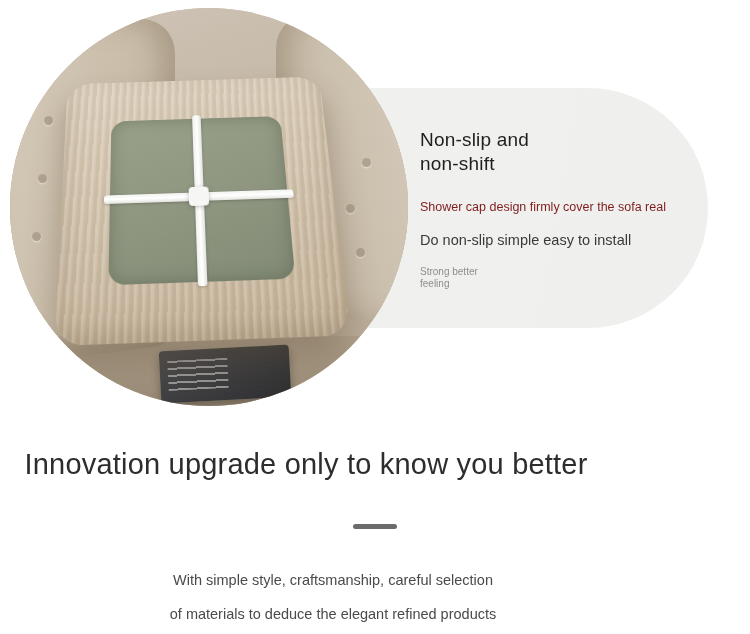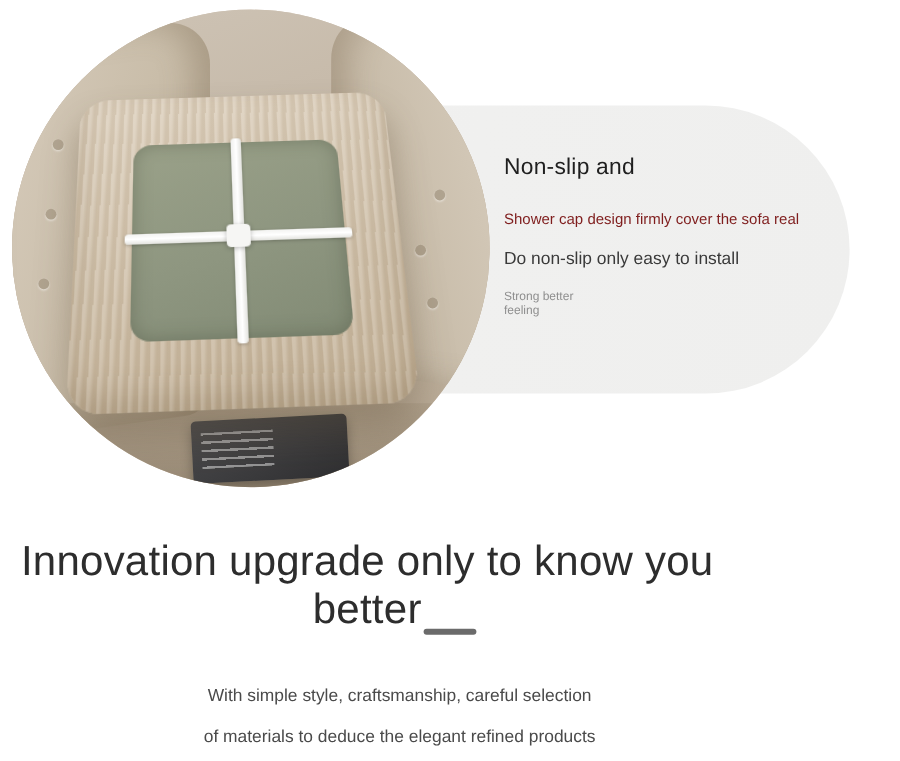--- a/index.html
+++ b/index.html
@@ -235,21 +235,21 @@
     top: 420px;
     width: 750px;
     height: 214px;
   }
   .big-title {
     position: absolute;
     top: 28px;
     left: 0;
     width: 612px;
     text-align: center;
-    font-size: 35px;
+    font-size: 29px;
     color: #2d2d2d;
     font-weight: 400;
     letter-spacing: 0.2px;
   }
   .divider {
     position: absolute;
     top: 104px;
     left: 50%;
     margin-left: -22px;
     width: 44px;
@@ -305,23 +305,24 @@
           <div class="strap-h"></div>
           <div class="strap-knot"></div>
         </div>
       </div>
     </div>
   </div>
 
   <div class="copy">
     <div class="headline">
       <div>Non-slip and</div>
+      <div>non-shift</div>
     </div>
     <div class="sub-a">Shower cap design firmly cover the sofa real</div>
-    <div class="sub-b">Do non-slip only easy to install</div>
+    <div class="sub-b">Do non-slip simple easy to install</div>
     <div class="sub-c">
       <div>Strong better</div>
       <div>feeling</div>
     </div>
   </div>
 </div>
 
 <div class="lower">
   <div class="big-title">Innovation upgrade only to know you better</div>
   <div class="divider"></div>

